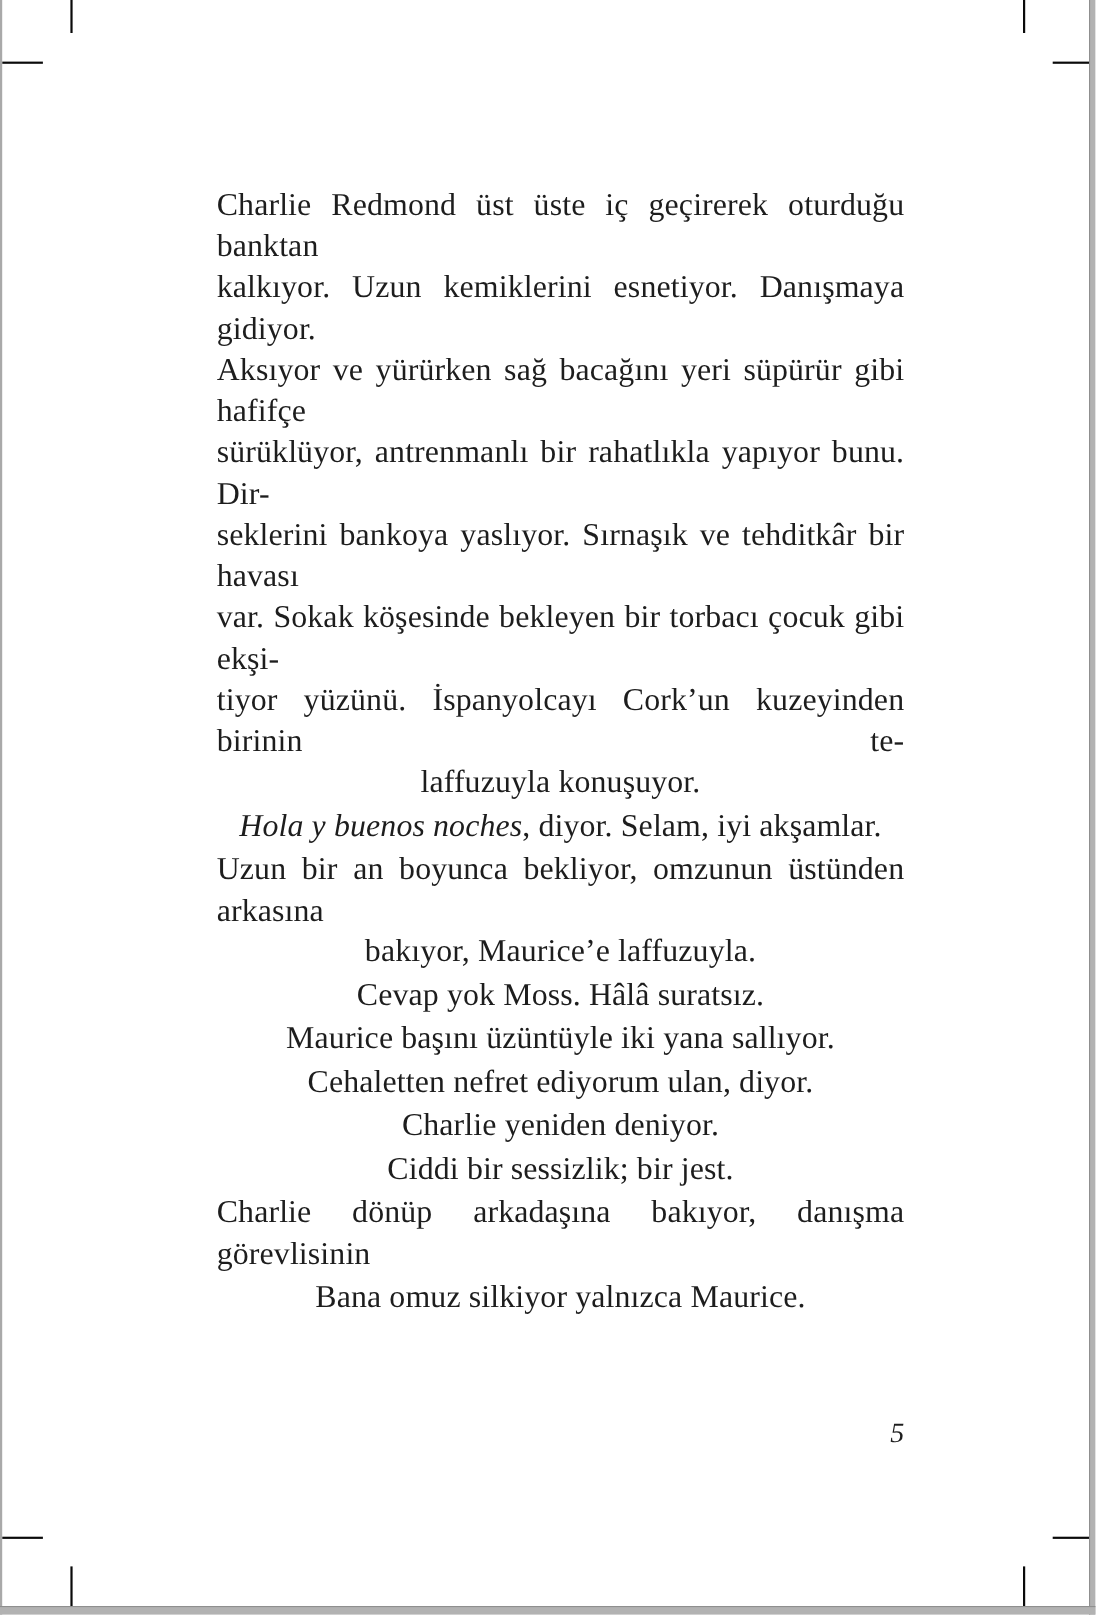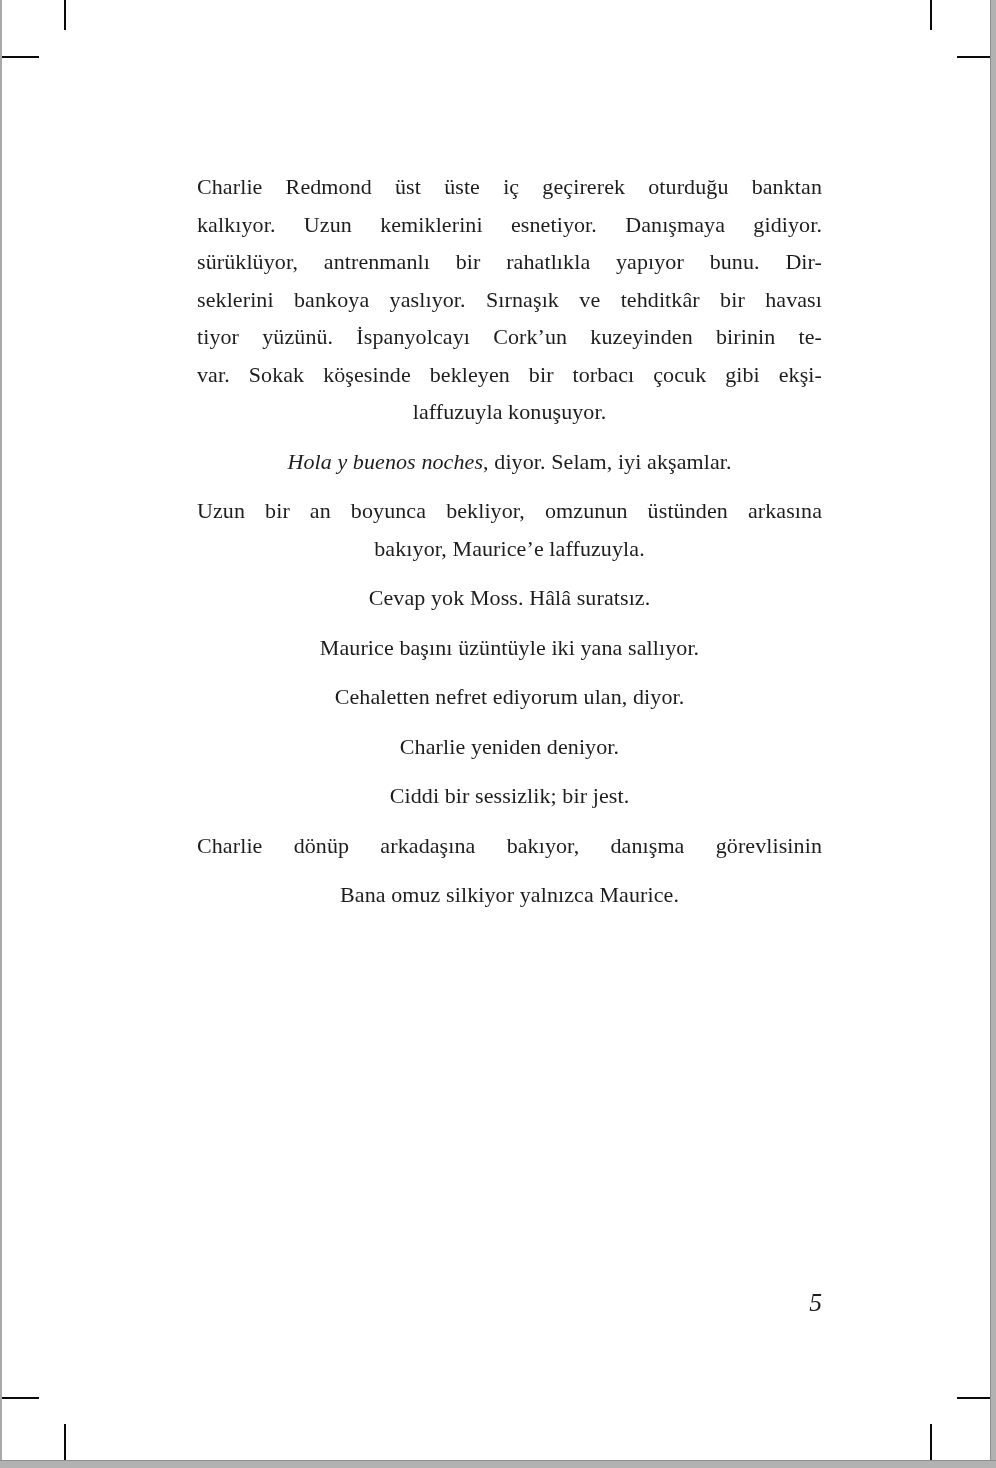--- a/index.html
+++ b/index.html
@@ -27,26 +27,26 @@
   .mark {
     position: absolute;
     background: #0a0a0a;
   }
   
   #body-text {
     position: absolute;
     left: 197px;
     top: 168px;
     width: 625px;
-    font-size: 22px;
+    font-size: 29px;
     line-height: 37.5px;
     color: #1d1d1d;
     letter-spacing: 0.1px;
   }
-  .paragraph + .paragraph { margin-top: 12px; }
+  .paragraph + .paragraph { margin-top: 2px; }
   .line { text-align: center; }
   .line.just {
     text-align: justify;
     text-align-last: justify;
   }
   .it { font-style: italic; }
   
   #page-number {
     position: absolute;
     left: 197px;
@@ -68,24 +68,25 @@
 <div class="mark" style="left:957px; top:56px;   width:33px; height:2px;"></div>
 <div class="mark" style="left:2px;   top:1397px; width:37px; height:2px;"></div>
 <div class="mark" style="left:64px;  top:1424px; width:2px;  height:37px;"></div>
 <div class="mark" style="left:957px; top:1397px; width:33px; height:2px;"></div>
 <div class="mark" style="left:930px; top:1424px; width:2px;  height:37px;"></div>
 
 <div id="body-text">
     <div class="paragraph">
       <div class="line just"><span>Charlie Redmond üst üste iç geçirerek oturduğu banktan</span></div>
       <div class="line just"><span>kalkıyor. Uzun kemiklerini esnetiyor. Danışmaya gidiyor.</span></div>
+      <div class="line just"><span>Aksıyor ve yürürken sağ bacağını yeri süpürür gibi hafifçe</span></div>
       <div class="line just"><span>sürüklüyor, antrenmanlı bir rahatlıkla yapıyor bunu. Dir-</span></div>
       <div class="line just"><span>seklerini bankoya yaslıyor. Sırnaşık ve tehditkâr bir havası</span></div>
+      <div class="line just"><span>var. Sokak köşesinde bekleyen bir torbacı çocuk gibi ekşi-</span></div>
       <div class="line just"><span>tiyor yüzünü. İspanyolcayı Cork’un kuzeyinden birinin te-</span></div>
-      <div class="line just"><span>var. Sokak köşesinde bekleyen bir torbacı çocuk gibi ekşi-</span></div>
       <div class="line"><span>laffuzuyla konuşuyor.</span></div>
     </div>
     <div class="paragraph">
       <div class="line"><span class="it">Hola y buenos noches</span><span>, diyor. Selam, iyi akşamlar.</span></div>
     </div>
     <div class="paragraph">
       <div class="line just"><span>Uzun bir an boyunca bekliyor, omzunun üstünden arkasına</span></div>
       <div class="line"><span>bakıyor, Maurice’e laffuzuyla.</span></div>
     </div>
     <div class="paragraph">

